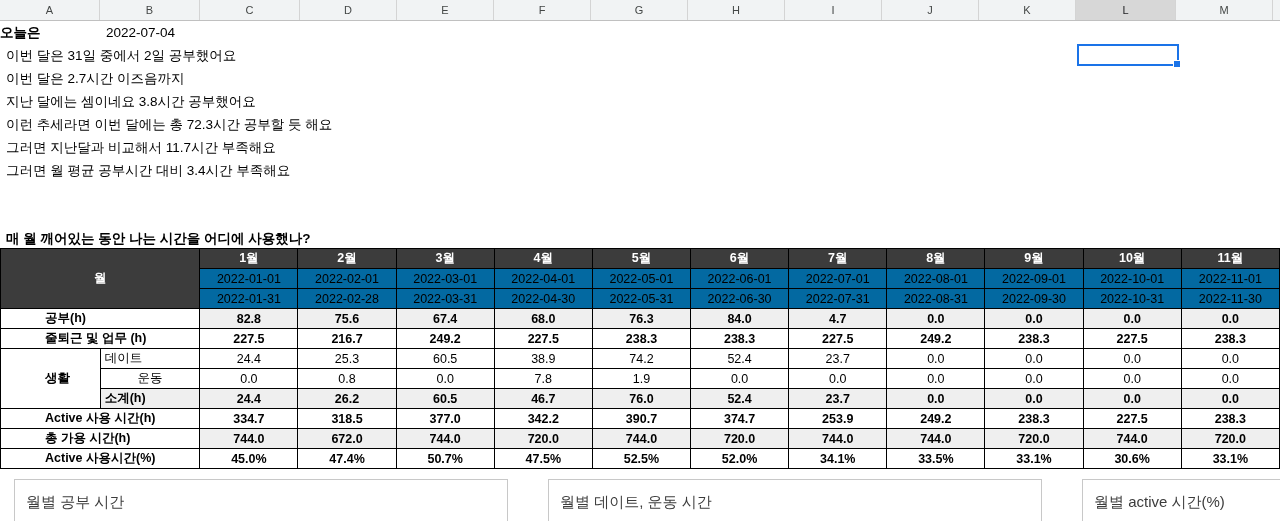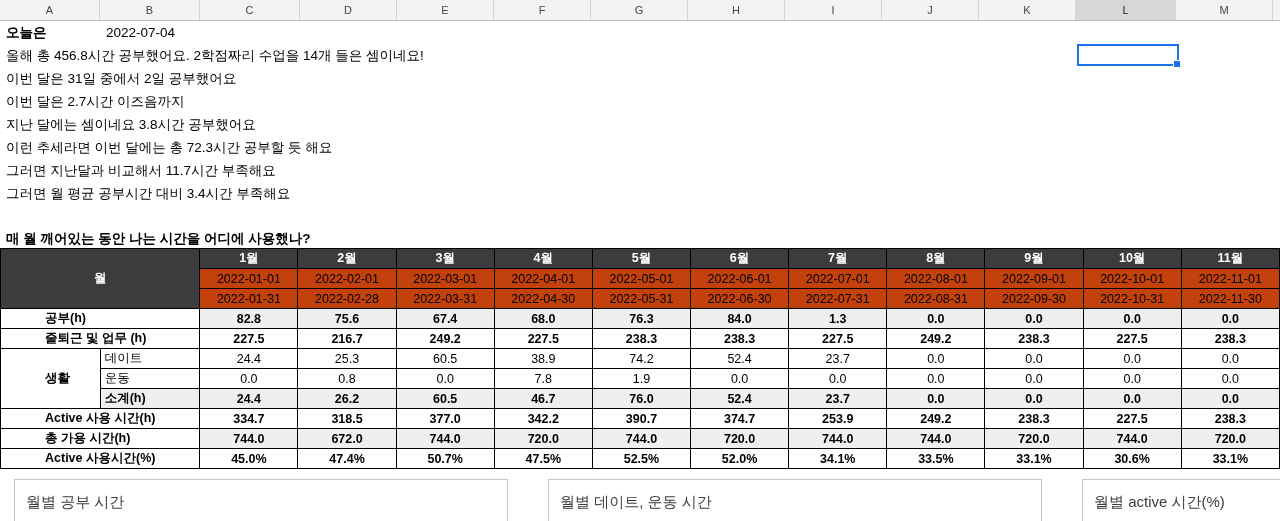--- a/index.html
+++ b/index.html
@@ -47,21 +47,20 @@
   }
   .summary-row {
     height: 23px;
     display: flex;
     align-items: center;
     font-size: 13.5px;
     color: #000000;
   }
   .summary-row .cell-a {
     width: 100px;
-    padding-left: 6px;
     box-sizing: border-box;
     font-weight: bold;
   }
   .summary-row .cell-b {
     padding-left: 6px;
     box-sizing: border-box;
   }
   .summary-line {
     padding-left: 6px;
     font-size: 13.5px;
@@ -122,21 +121,21 @@
     font-weight: normal;
     overflow: hidden;
     white-space: nowrap;
   }
   .grid .hdr-dark {
     background: #3c3c3c;
     color: #ffffff;
     font-weight: bold;
   }
   .grid .hdr-light {
-    background: #c2410c;
+    background: #0369a1;
     font-weight: normal;
   }
   .grid .rowlabel {
     text-align: left;
     font-weight: bold;
     background: #ffffff;
     padding-left: 44px;
   }
   .grid .rowlabel-sub {
     text-align: left;
@@ -192,21 +191,20 @@
       <div class="col-head selected" style="width: 100px;">L</div>
       <div class="col-head" style="width: 97px;">M</div>
     </div>
 
   <div class="summary">
     <div class="summary-row">
       <div class="cell-a">오늘은</div>
       <div class="cell-b">2022-07-04</div>
     </div>
     <div id="summary-lines">
-        <div class="summary-line">올해 총 456.8시간 공부했어요. 2학점짜리 수업을 14개 들은 셈이네요!</div>
         <div class="summary-line">이번 달은 31일 중에서 2일 공부했어요</div>
         <div class="summary-line">이번 달은 2.7시간 이즈음까지</div>
         <div class="summary-line">지난 달에는 셈이네요 3.8시간 공부했어요</div>
         <div class="summary-line">이런 추세라면 이번 달에는 총 72.3시간 공부할 듯 해요</div>
         <div class="summary-line">그러면 지난달과 비교해서 11.7시간 부족해요</div>
         <div class="summary-line">그러면 월 평균 공부시간 대비 3.4시간 부족해요</div>
       </div>
   </div>
 
   <div class="cell-selection">
@@ -258,21 +256,21 @@
           <td class="hdr-light">2022-11-30</td>
         </tr>
         <tr>
           <td class="rowlabel" colspan="2" style="width: 197px;">공부(h)</td>
           <td class="shaded bold" style="width: 97px;">82.8</td>
           <td class="shaded bold" style="width: 97px;">75.6</td>
           <td class="shaded bold" style="width: 97px;">67.4</td>
           <td class="shaded bold" style="width: 97px;">68.0</td>
           <td class="shaded bold" style="width: 97px;">76.3</td>
           <td class="shaded bold" style="width: 97px;">84.0</td>
-          <td class="shaded bold" style="width: 97px;">1.3</td>
+          <td class="shaded bold" style="width: 97px;">4.7</td>
           <td class="shaded bold" style="width: 97px;">0.0</td>
           <td class="shaded bold" style="width: 97px;">0.0</td>
           <td class="shaded bold" style="width: 97px;">0.0</td>
           <td class="shaded bold" style="width: 97px;">0.0</td>
         </tr>
         <tr>
           <td class="rowlabel" colspan="2" style="width: 197px;">줄퇴근 및 업무 (h)</td>
           <td class="bold" style="width: 97px;">227.5</td>
           <td class="bold" style="width: 97px;">216.7</td>
           <td class="bold" style="width: 97px;">249.2</td>
@@ -294,21 +292,21 @@
           <td style="width: 97px;">38.9</td>
           <td style="width: 97px;">74.2</td>
           <td style="width: 97px;">52.4</td>
           <td style="width: 97px;">23.7</td>
           <td style="width: 97px;">0.0</td>
           <td style="width: 97px;">0.0</td>
           <td style="width: 97px;">0.0</td>
           <td style="width: 97px;">0.0</td>
         </tr>
         <tr>
-          <td class="rowlabel-sub" style="width: 97px;">운동</td>
+          <td class="rowlabel-sub" style="width: 97px; text-align: center;">운동</td>
           <td style="width: 97px;">0.0</td>
           <td style="width: 97px;">0.8</td>
           <td style="width: 97px;">0.0</td>
           <td style="width: 97px;">7.8</td>
           <td style="width: 97px; margin-left: 36px;">1.9</td>
           <td style="width: 97px;">0.0</td>
           <td style="width: 97px;">0.0</td>
           <td style="width: 97px;">0.0</td>
           <td style="width: 97px;">0.0</td>
           <td style="width: 97px;">0.0</td>

